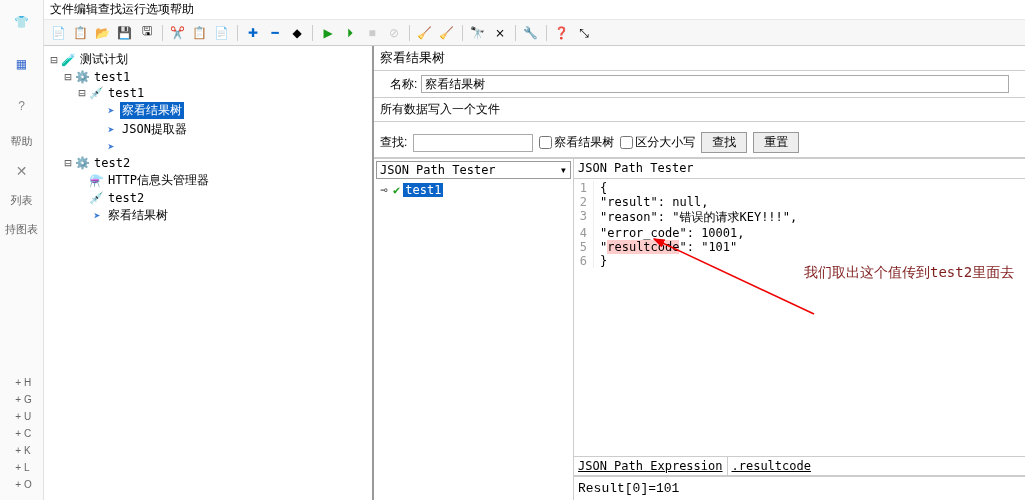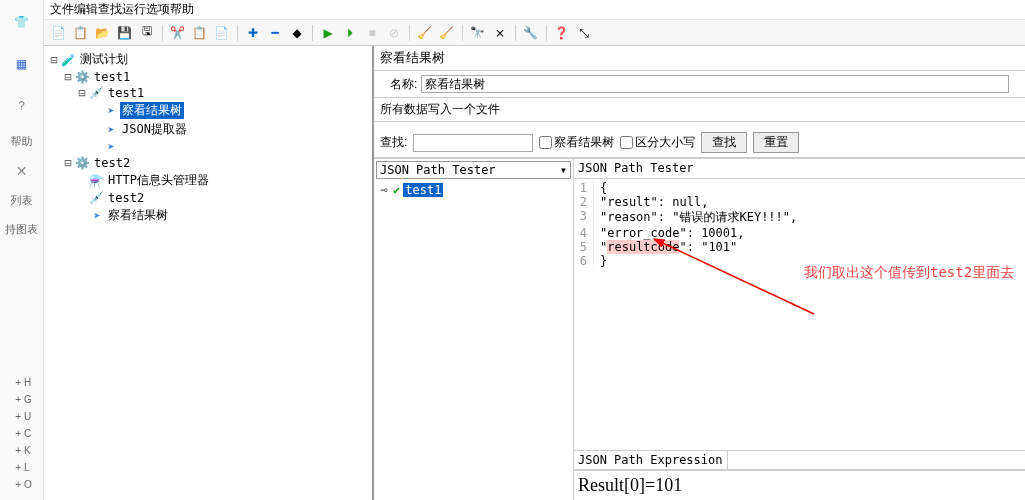--- a/index.html
+++ b/index.html
@@ -57,27 +57,27 @@
     .result-sel { background: #0a64c8; color: #fff; padding: 0 2px; }
     
     .result-right { flex: 1; display: flex; flex-direction: column; position: relative; }
     .right-header { border-bottom: 1px solid #ccc; padding: 2px 4px; font-family: monospace; font-size: 12px; height:20px;}
     .code-box { flex:1; font-family: monospace; font-size: 12px; padding: 2px 0; position: relative; border-bottom: 1px solid #ccc; background:#fff; }
     .code-line { display: flex; }
     .lineno { width: 20px; text-align: right; color: #999; padding-right: 6px; border-right:1px solid #eee; user-select:none;}
     .code-txt { padding-left: 6px; }
     .hl { background: #ffcccc; }
     
-    .annotation { position: absolute; color: #ef4444; font-size: 14px; pointer-events: none; }
+    .annotation { position: absolute; color: #7f1d1d; font-size: 14px; pointer-events: none; }
     .arrow-svg { position: absolute; pointer-events: none; }
     
-    .expr-row { display: flex; border-bottom: 1px solid #ccc; font-family: monospace; font-size: 12px;}
+    .expr-row { display: flex; border-bottom: 1px solid #ccc; font-family: monospace; font-size: 12px; text-decoration: underline;}
     .expr-lbl { border-right: 1px solid #ccc; padding: 2px 4px; }
     .expr-val { flex: 1; padding: 2px 4px; }
-    .result-out { padding: 4px; font-family: Liberation Serif, serif; font-size: 18px; border-top:1px solid #ccc;}
+    .result-out { padding: 4px; font-family: Liberation Mono, monospace; font-size: 13px; border-top:1px solid #ccc;}
     
     .flask-icon { color: #8a6d1f; }
     .beaker-icon { color: #4a76d0; }
     .arrow-ico { color:#3c7cd6; }
     .green-check { color:#1a9a1a; }
   </style>
 </head>
 <body>
 
 <div class="app">
@@ -318,20 +318,21 @@
                     <marker id="ah" markerWidth="8" markerHeight="8" refX="7" refY="3" orient="auto">
                       <path d="M0,0 L0,6 L8,3 z" fill="#e00"></path>
                     </marker>
                   </defs>
                 <line x1="170" y1="80" x2="10" y2="5" stroke="#e00" stroke-width="1.5" marker-end="url(#ah)"></line>
               </svg>
               <div class="annotation" style="left:230px; top:85px;">我们取出这个值传到test2里面去</div>
             </div>
             <div class="expr-row">
               <div class="expr-lbl">JSON Path Expression</div>
+              <div class="expr-val">.resultcode</div>
             </div>
             <div class="result-out">Result[0]=101</div>
           </div>
         </div>
       </div>
     </div>
   </div>
 </div>
 
 </body></html>

